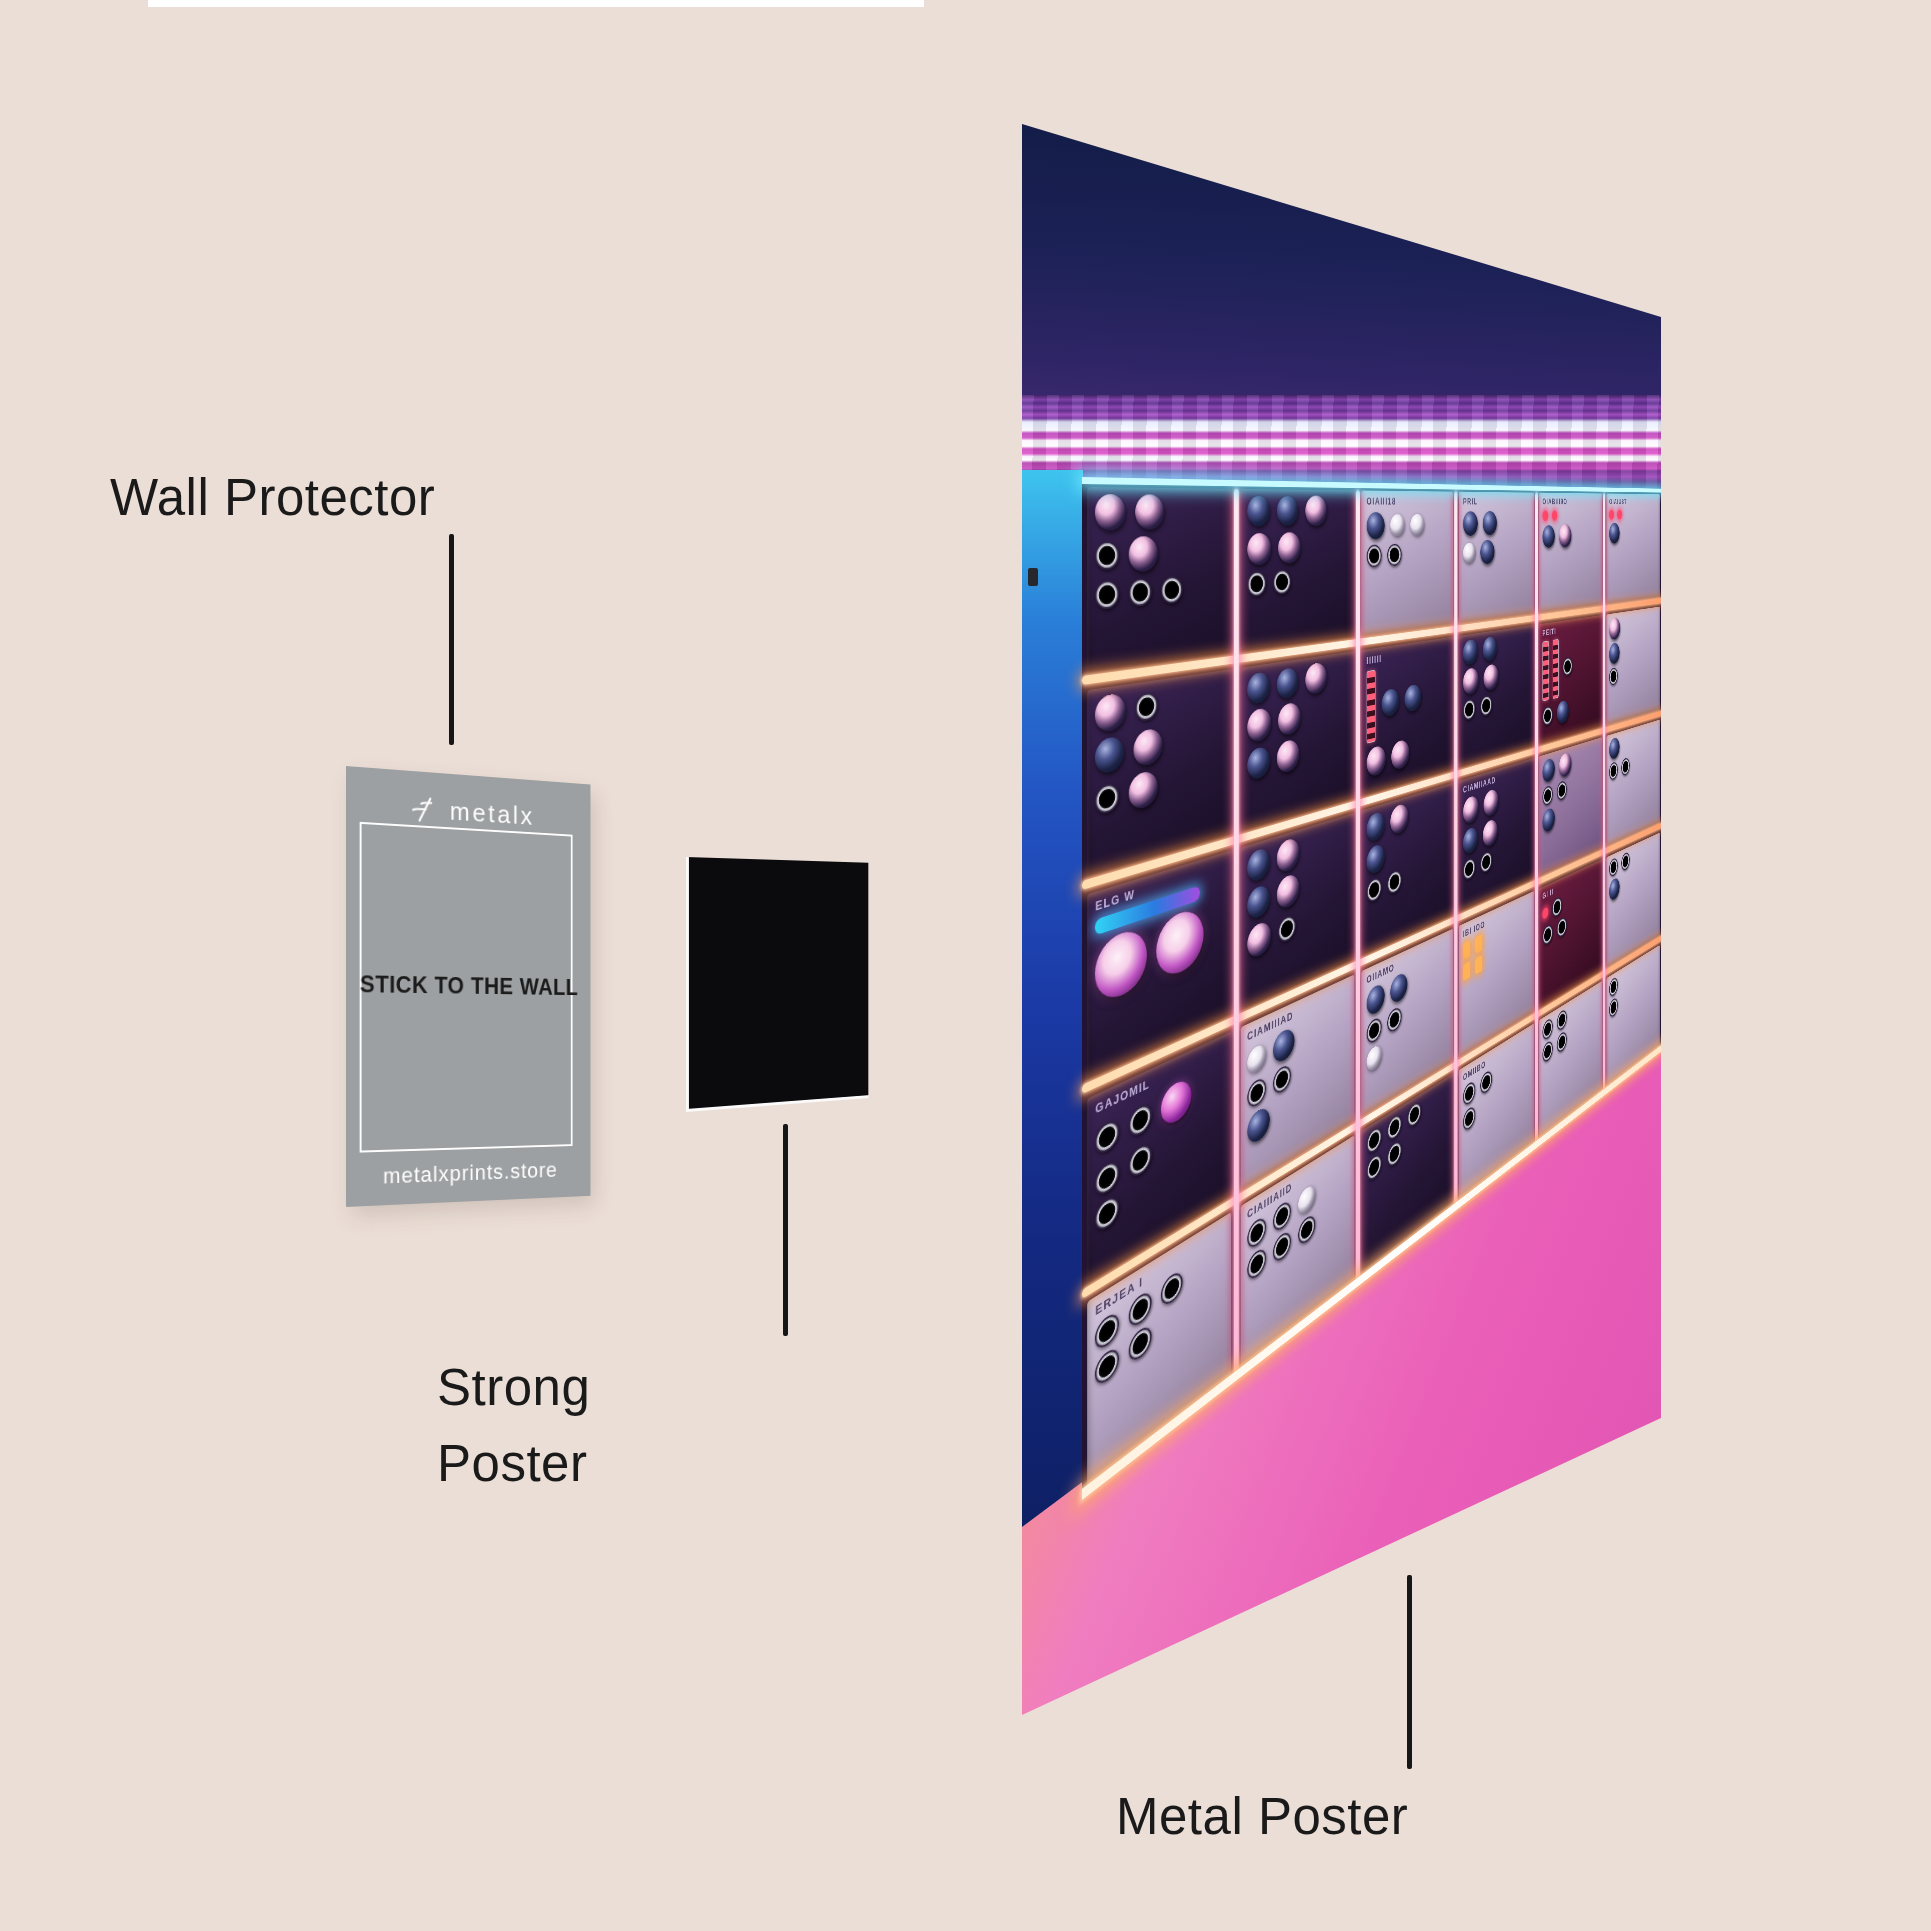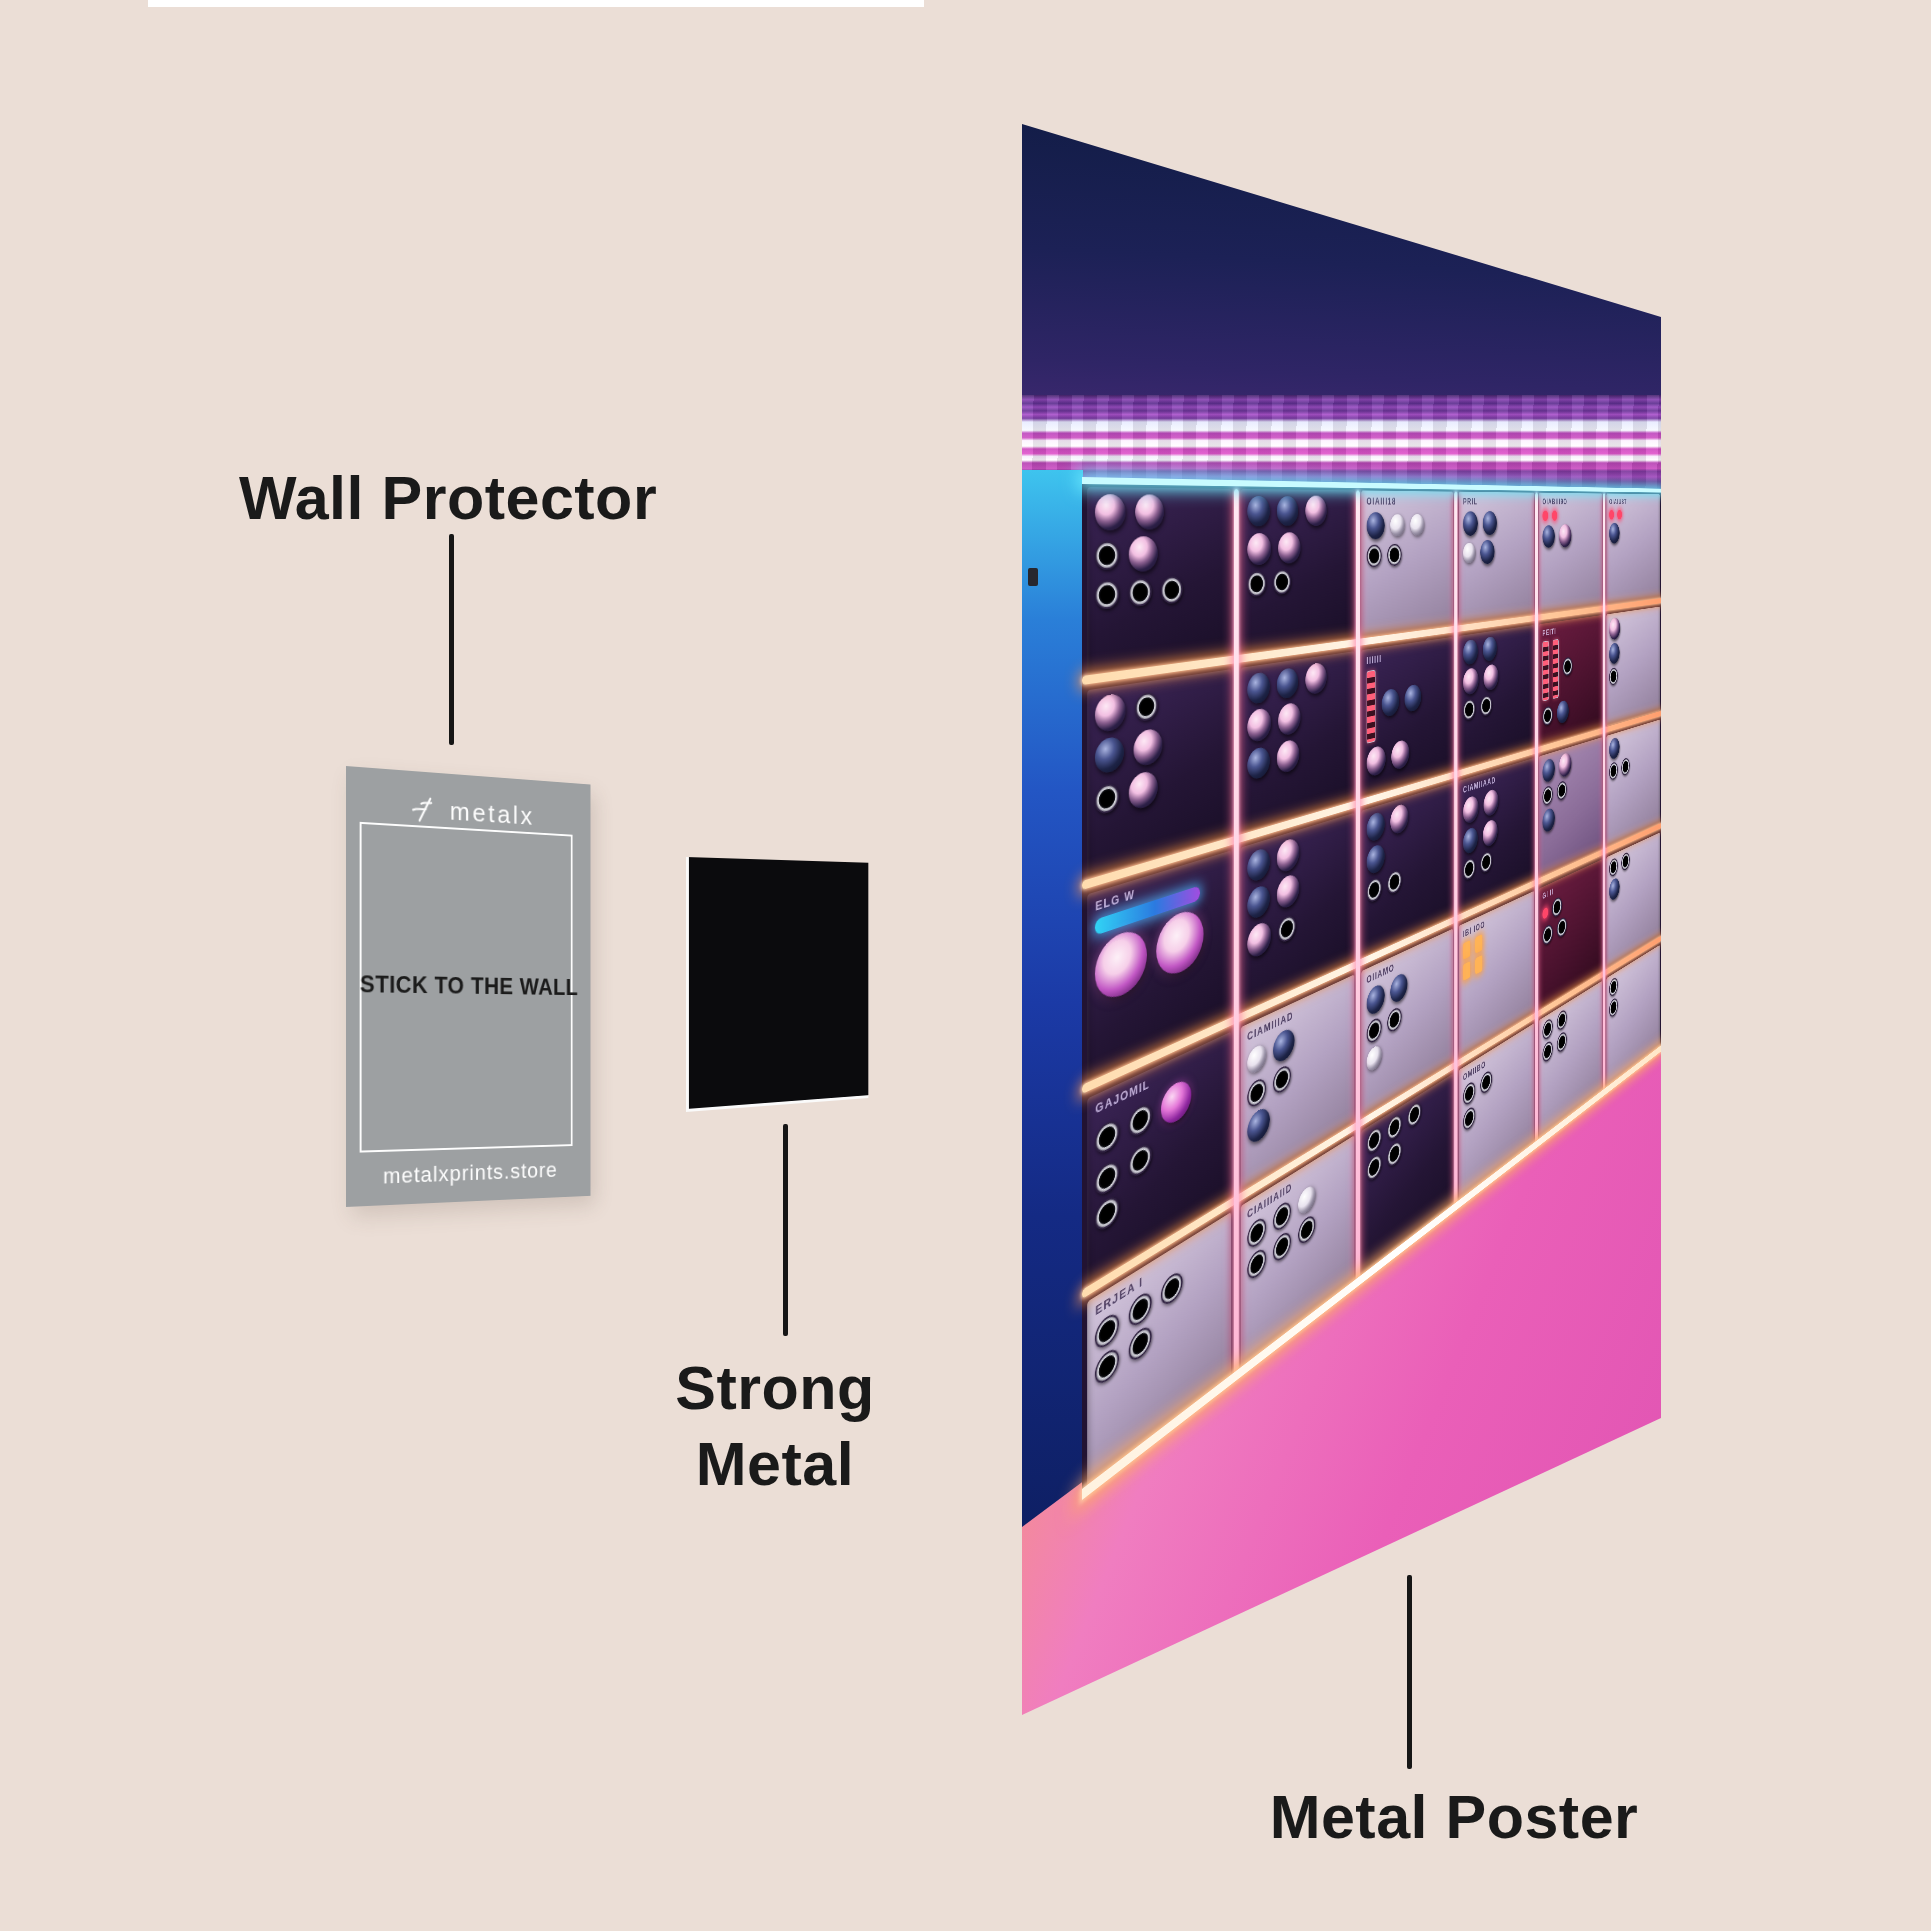--- a/index.html
+++ b/index.html
@@ -1,21 +1,21 @@
 <!DOCTYPE html>
 <html><head>
 <meta charset="utf-8">
 <style>
   html,body{margin:0;padding:0;width:1931px;height:1931px;overflow:hidden;
     background:#EBDED6;font-family:"Liberation Sans", sans-serif;}
   *{box-sizing:border-box;}
 
   
-  .big-label{position:absolute;width:676px;text-align:center;font-size:61px;
-    font-weight:700;color:#1a1a1a;letter-spacing:0.5px;line-height:76px;}
+  .big-label{position:absolute;width:676px;text-align:left;font-size:51px;
+    font-weight:400;color:#1a1a1a;letter-spacing:0.5px;line-height:76px;}
   .connector{position:absolute;width:4.8px;background:#161616;border-radius:1.9px;}
 
   
   #top-strip{position:absolute;left:148px;top:0;width:776px;height:6.8px;}
 
   
   #card{position:absolute;left:346px;top:766px;width:268px;height:441px;
     transform-origin:0 275px;transform:perspective(772px) rotateY(12deg);
     box-shadow:5.8px 9.7px 21px rgba(90,70,60,.18);}
   #card .logo-row{position:absolute;top:23px;left:0;width:100%;display:flex;
@@ -125,21 +125,21 @@
     </svg>
     <span class="brand">metalx</span>
   </div>
   <div class="inner-border"></div>
   <div class="stick-msg">STICK TO THE WALL</div>
   <div class="site">metalxprints.store</div>
 </div>
 
 <div id="magnet" style="background:#0B0B0D;"></div>
 <div class="connector" style="left:783px;top:1124px;height:212px;"></div>
-<div class="big-label" style="left:437px;top:1350px;"><span>Strong</span><br><span>Metal</span></div>
+<div class="big-label" style="left:437px;top:1350px;"><span>Strong</span><br><span>Poster</span></div>
 
 <div id="poster">
   <div id="sky" style="background:linear-gradient(183deg,#111C45 0%,#1C2156 35%,#2F2566 60%,#4B2B79 85%,#5D3184 100%);"></div>
 
   <div id="floor" style="background:
          radial-gradient(ellipse 406px 222px at 16% 10%, rgba(255,195,110,.95), rgba(255,180,100,0) 62%),
          radial-gradient(ellipse 193px 154px at 2% 55%, rgba(120,190,240,.5), rgba(120,190,240,0) 70%),
          linear-gradient(112deg,#F9A159 0%,#F07DC0 34%,#EA5FB8 62%,#DF52B2 100%);"></div>
 
   <div id="stripes" style="background:

